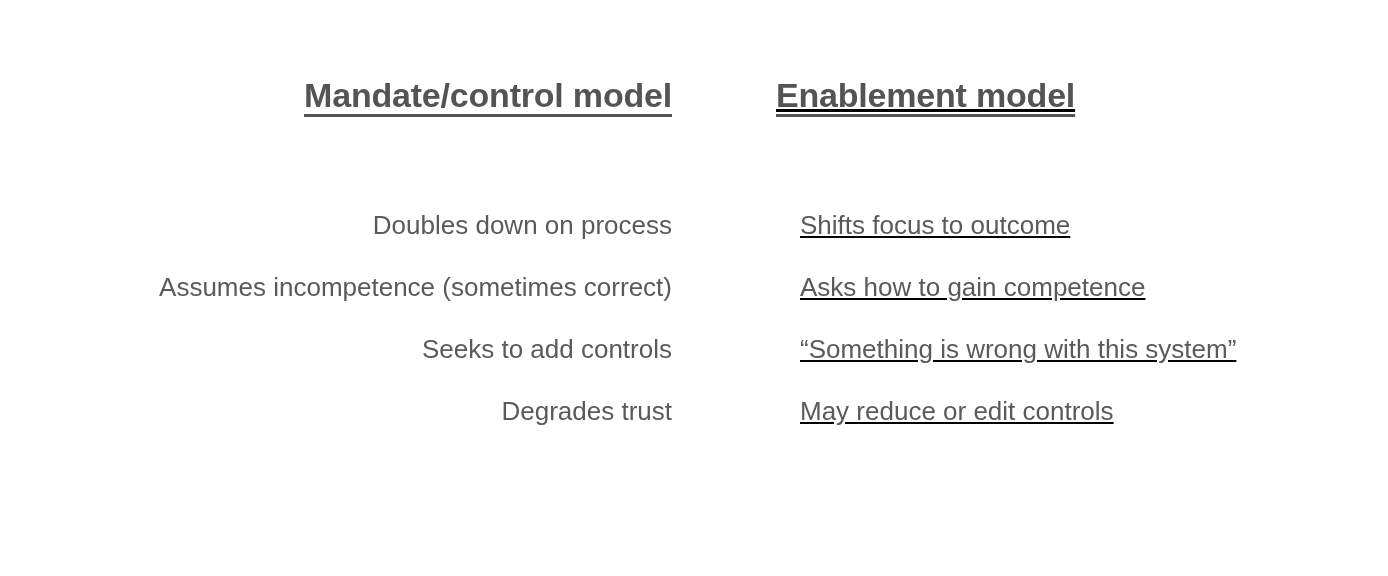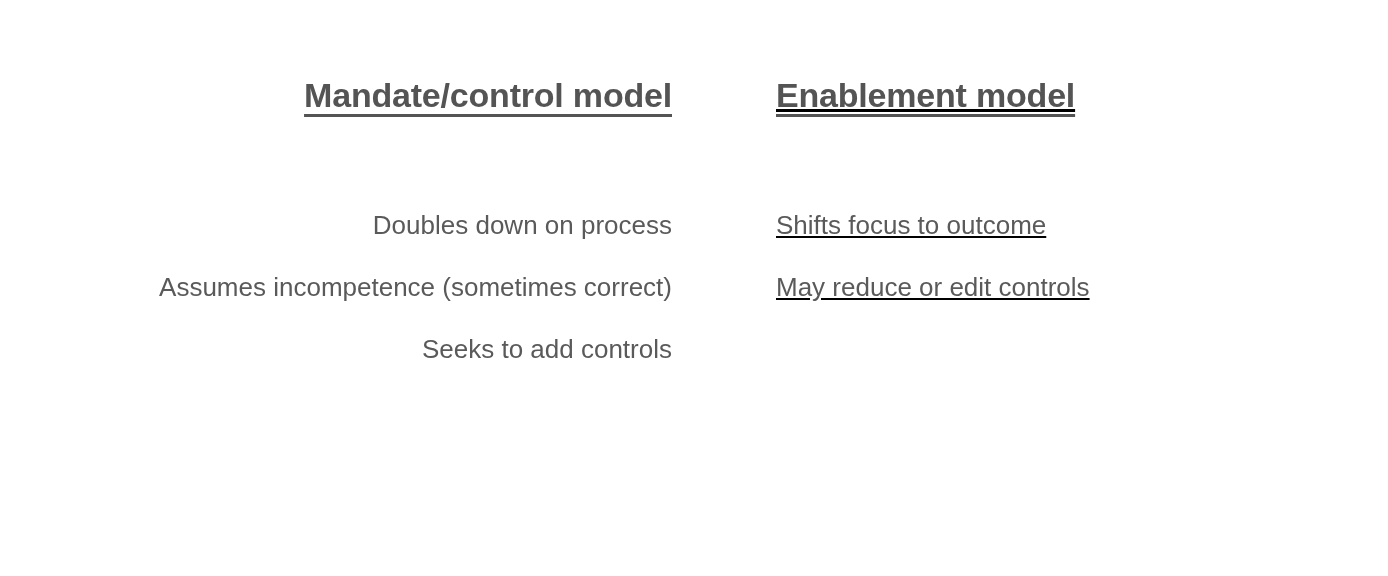--- a/index.html
+++ b/index.html
@@ -43,35 +43,39 @@
   }
   .header-gap {
     height: 77px;
   }
   .row {
     font-size: 26px;
     color: #5a5a5a;
     height: 62px;
     line-height: 62px;
     white-space: nowrap;
+    padding-left: 24px;
   }
 </style>
 </head>
 <body>
 
 <div class="slide">
 
   <div class="col col-left">
     <div class="col-header">Mandate/control model</div>
     <div class="header-gap"></div>
     <div class="row">Doubles down on process</div>
     <div class="row">Assumes incompetence (sometimes correct)</div>
     <div class="row">Seeks to add controls</div>
+    <div class="row">Degrades trust</div>
   </div>
 
   <div class="col col-right">
     <div class="col-header">Enablement model</div>
     <div class="header-gap"></div>
     <div class="row">Shifts focus to outcome</div>
+    <div class="row">Asks how to gain competence</div>
+    <div class="row">“Something is wrong with this system”</div>
     <div class="row">May reduce or edit controls</div>
   </div>
 
 </div>
 
 </body></html>

